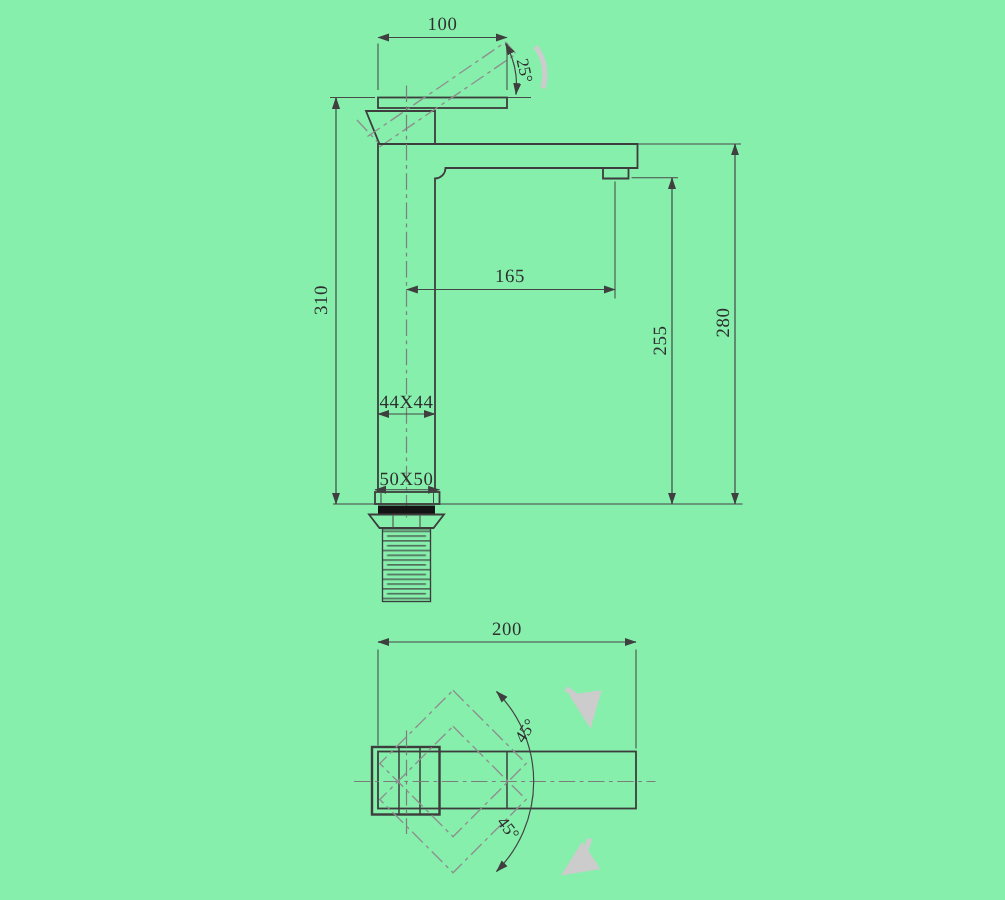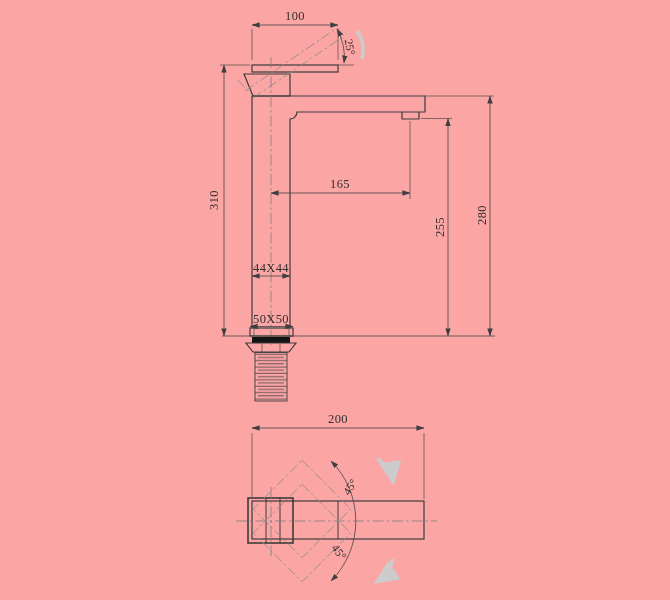--- a/index.html
+++ b/index.html
@@ -1,16 +1,16 @@
 <!DOCTYPE html>
 <html><head>
 <meta charset="utf-8">
 <style>
   html,body{margin:0;padding:0;background:#ffffff;}
-  .stage{width:670px;height:600px;background:#fca5a5;position:relative;overflow:hidden;}
+  .stage{width:670px;height:600px;background:#86efac;position:relative;overflow:hidden;}
   .dim-text{font-family:"Liberation Serif","DejaVu Serif",serif;font-size:12.5px;fill:#2f2f2f;letter-spacing:.4px;}
   .dim-text-sm{font-family:"Liberation Serif","DejaVu Serif",serif;font-size:11.5px;fill:#2f2f2f;}
   .outline{stroke:#3d3d3d;stroke-width:1.2;fill:none;stroke-linejoin:miter;}
   .thin{stroke:#4a4a4a;stroke-width:.7;fill:none;}
   .dimline{stroke:#454545;stroke-width:.8;fill:none;}
   .cline{stroke:#7d7d7d;stroke-width:.8;fill:none;stroke-dasharray:11 3 2.5 3;}
   .ghost{stroke:#8f8f8f;stroke-width:.9;fill:none;stroke-dasharray:10 3 2.5 3;}
   .grayarrow{stroke:#cccccc;stroke-width:3.5;fill:none;}
 </style>
 </head>

